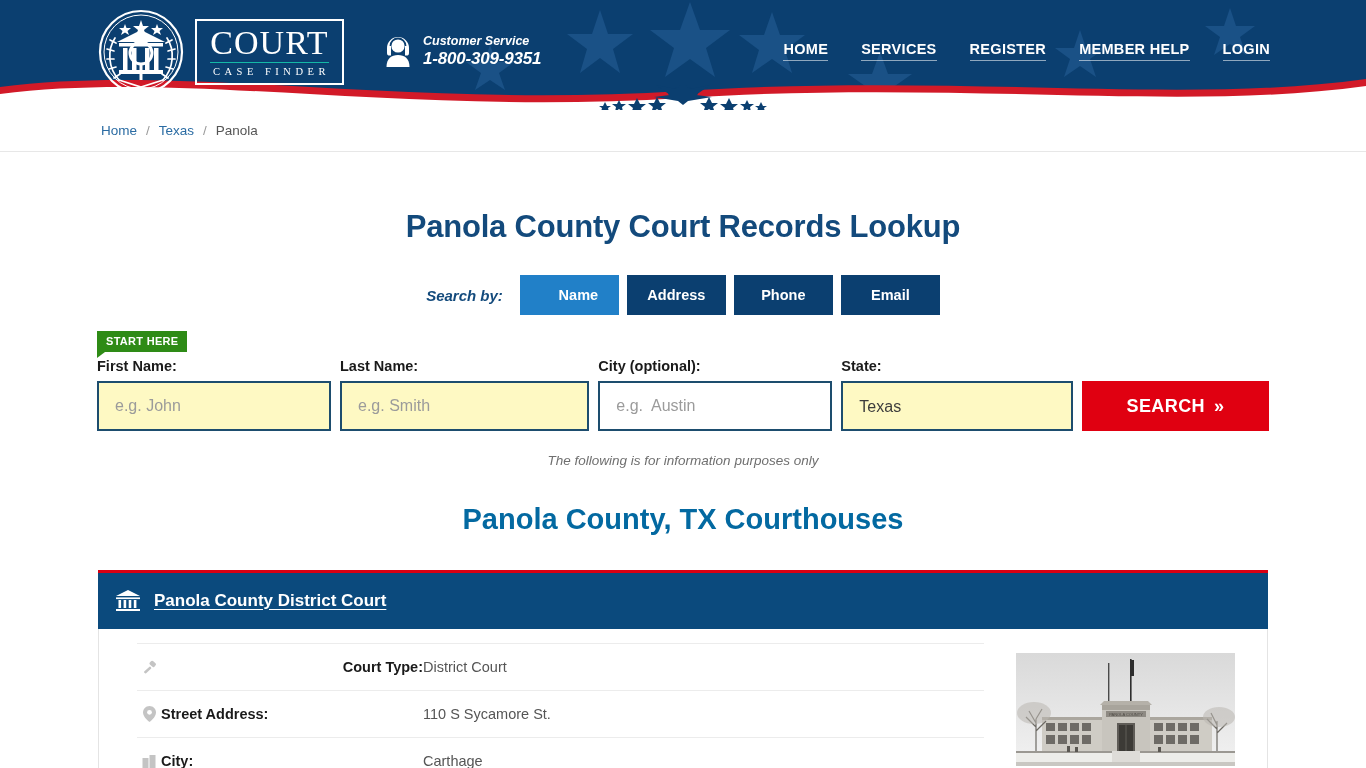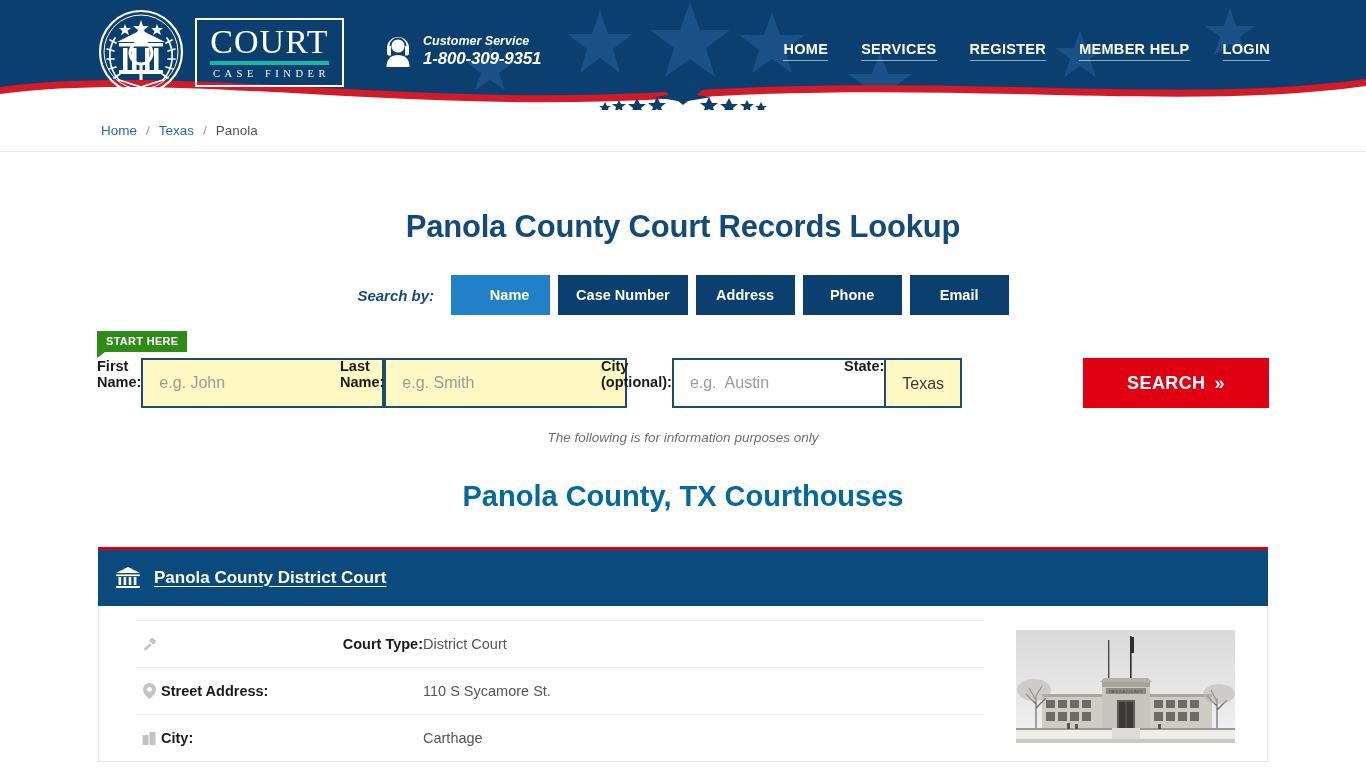--- a/index.html
+++ b/index.html
@@ -31,21 +31,21 @@
   .logo-emblem { width: 92px; height: 88px; flex: none; }
   .logo-word {
     border: 2px solid #ffffff;
     padding: 5px 12px 6px 12px;
     display: flex; flex-direction: column; align-items: center;
   }
   .logo-court {
     font-family: "Liberation Serif", serif;
     font-size: 34px; line-height: 34px; letter-spacing: 1px;
     color: #ffffff;
-    border-bottom: 4px solid #14b8a6;
+    border-bottom: 1px solid #14b8a6;
     padding-bottom: 2px;
   }
   .logo-sub {
     font-family: "Liberation Serif", serif;
     font-size: 10.5px; letter-spacing: 4.5px;
     color: #ffffff; margin-top: 3px; padding-left: 4px;
   }
 
   .cs-block {
     position: absolute; left: 383px; top: 33px;
@@ -129,21 +129,21 @@
   .start-here::after {
     content: ""; position: absolute;
     left: 0; bottom: -6px;
     border-left: 8px solid #2e8b16;
     border-bottom: 6px solid transparent;
   }
   .fields-row {
     display: flex; align-items: flex-end; gap: 9px;
     padding-top: 27px;
   }
-  .field { display: flex; flex-direction: row; }
+  .field { display: flex; flex-direction: column; }
   .field-label {
     font-size: 14.5px; font-weight: bold; color: #1a1a1a;
     margin-bottom: 7px;
   }
   .field input, .field select {
     height: 50px;
     border: 2px solid #1d4d6e;
     font-size: 16px;
     font-family: "Liberation Sans", sans-serif;
     padding: 0 16px;
@@ -335,21 +335,20 @@
   <span class="breadcrumb-current">Panola</span>
 </div>
 
 <main>
 
   <h1 class="page-title">Panola County Court Records Lookup</h1>
 
   <div class="tabs-row">
     <span class="searchby-label">Search by:</span>
     <div class="tab active">Name</div>
-    <div class="tab">Case Number</div>
     <div class="tab">Address</div>
     <div class="tab">Phone</div>
     <div class="tab">Email</div>
   </div>
 
   <div class="form-wrap">
     <div class="start-here">START HERE</div>
 
     <div class="fields-row">
       <div class="field yellow f-first">

